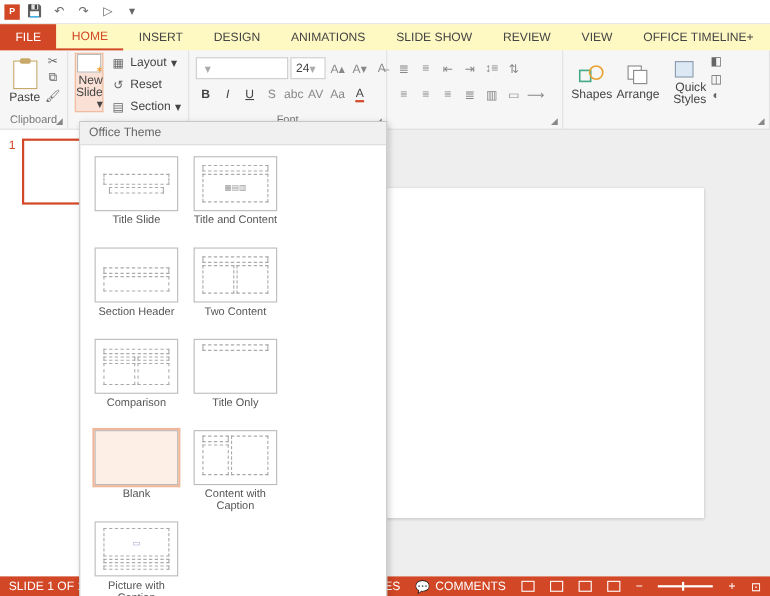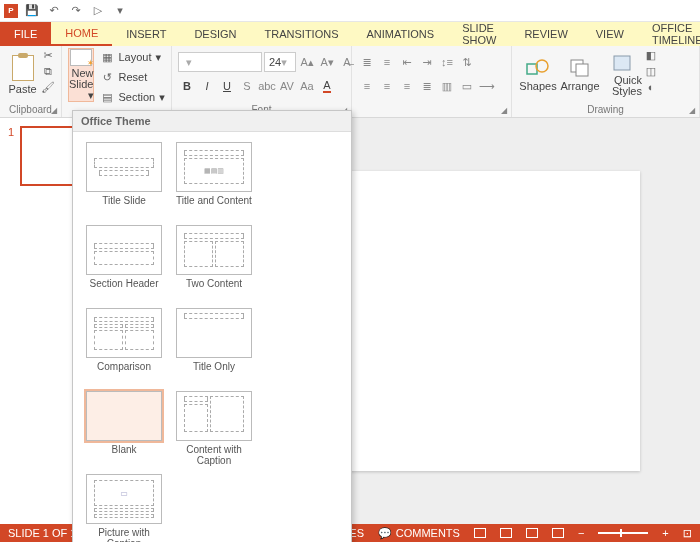--- a/index.html
+++ b/index.html
@@ -30,21 +30,21 @@
 .shapes-ico{width:24px;height:20px}
 .launch{position:absolute;right:2px;bottom:2px;width:10px;height:10px;font-size:8px;color:#888;display:flex;align-items:center;justify-content:center}
 .work{position:absolute;top:118px;left:0;right:0;bottom:18px;background:#eee;display:flex}
 .thumbs{width:160px;background:#fff;border-right:1px solid #ddd;padding:8px}
 .thumb{display:flex;gap:6px}
 .thumb-num{color:#d24726;font-size:11px}
 .thumb-img{width:100px;height:60px;background:#fff;border:2px solid #d24726}
 .canvas{flex:1;display:flex;align-items:center;justify-content:center}
 .slide{width:420px;height:300px;background:#fff;box-shadow:0 1px 3px rgba(0,0,0,.2)}
 .dropdown{position:absolute;top:110px;left:72px;width:280px;background:#fff;border:1px solid #c6c6c6;box-shadow:2px 2px 6px rgba(0,0,0,.2);z-index:10}
-.dd-head{background:#f0f0f0;padding:4px 8px;font-weight:bold;color:#666;border-bottom:1px solid #ddd}
+.dd-head{background:#f0f0f0;padding:4px 8px;font-weight:normal;color:#666;border-bottom:1px solid #ddd}
 .dd-grid{display:flex;flex-wrap:wrap;padding:6px;gap:0}
 .dd-item{width:90px;padding:4px;display:flex;flex-direction:column;align-items:center;gap:3px}
 .dd-item.sel .dd-thumb{outline:2px solid #f0b89a;background:#fdeee6}
 .dd-thumb{width:76px;height:50px;background:#fff;border:1px solid #bbb;display:flex;flex-direction:column;align-items:center;justify-content:center;padding:4px;gap:2px}
 .ph{border:1px dashed #aaa;background:#fff}
 .dd-label{font-size:10px;color:#555;text-align:center;line-height:1.1;height:22px}
 .statusbar{position:absolute;bottom:0;left:0;right:0;height:18px;background:#d24726;color:#fff;display:flex;align-items:center;padding:0 8px;font-size:10px;gap:14px}
 .statusbar *{color:#fff}
 .sb-spacer{flex:1}
 .sb-btn{display:flex;align-items:center;gap:4px}
@@ -61,21 +61,20 @@
   <div class="qat-btn">↷</div>
   <div class="qat-btn">▷</div>
   <div class="qat-btn">▾</div>
 </div>
 
 <div class="ribbon-tabs">
   <div class="tab file">FILE</div>
   <div class="tab active">HOME</div>
   <div class="tab">INSERT</div>
   <div class="tab">DESIGN</div>
-  <div class="tab">TRANSITIONS</div>
   <div class="tab">ANIMATIONS</div>
   <div class="tab">SLIDE SHOW</div>
   <div class="tab">REVIEW</div>
   <div class="tab">VIEW</div>
   <div class="tab">OFFICE TIMELINE+</div>
 </div>
 
 <div class="ribbon">
   <div class="group" style="width:62px">
     <div class="group-body">
@@ -186,21 +185,20 @@
             <rect x="3" y="3" width="16" height="14" fill="#dce8f4" stroke="#89a"></rect>
           </svg>
         <span style="text-align:right;line-height:1">Quick Styles</span>
       </div>
       <div class="smallbtns">
         <div class="icon">◧</div>
         <div class="icon">◫</div>
         <div class="icon">◐</div>
       </div>
     </div>
-    <div class="group-label">Drawing</div>
     <div class="launch">◢</div>
   </div>
 </div>
 
 <div class="work">
   <div class="thumbs">
     <div class="thumb">
       <div class="thumb-num">1</div>
       <div class="thumb-img"></div>
     </div>

